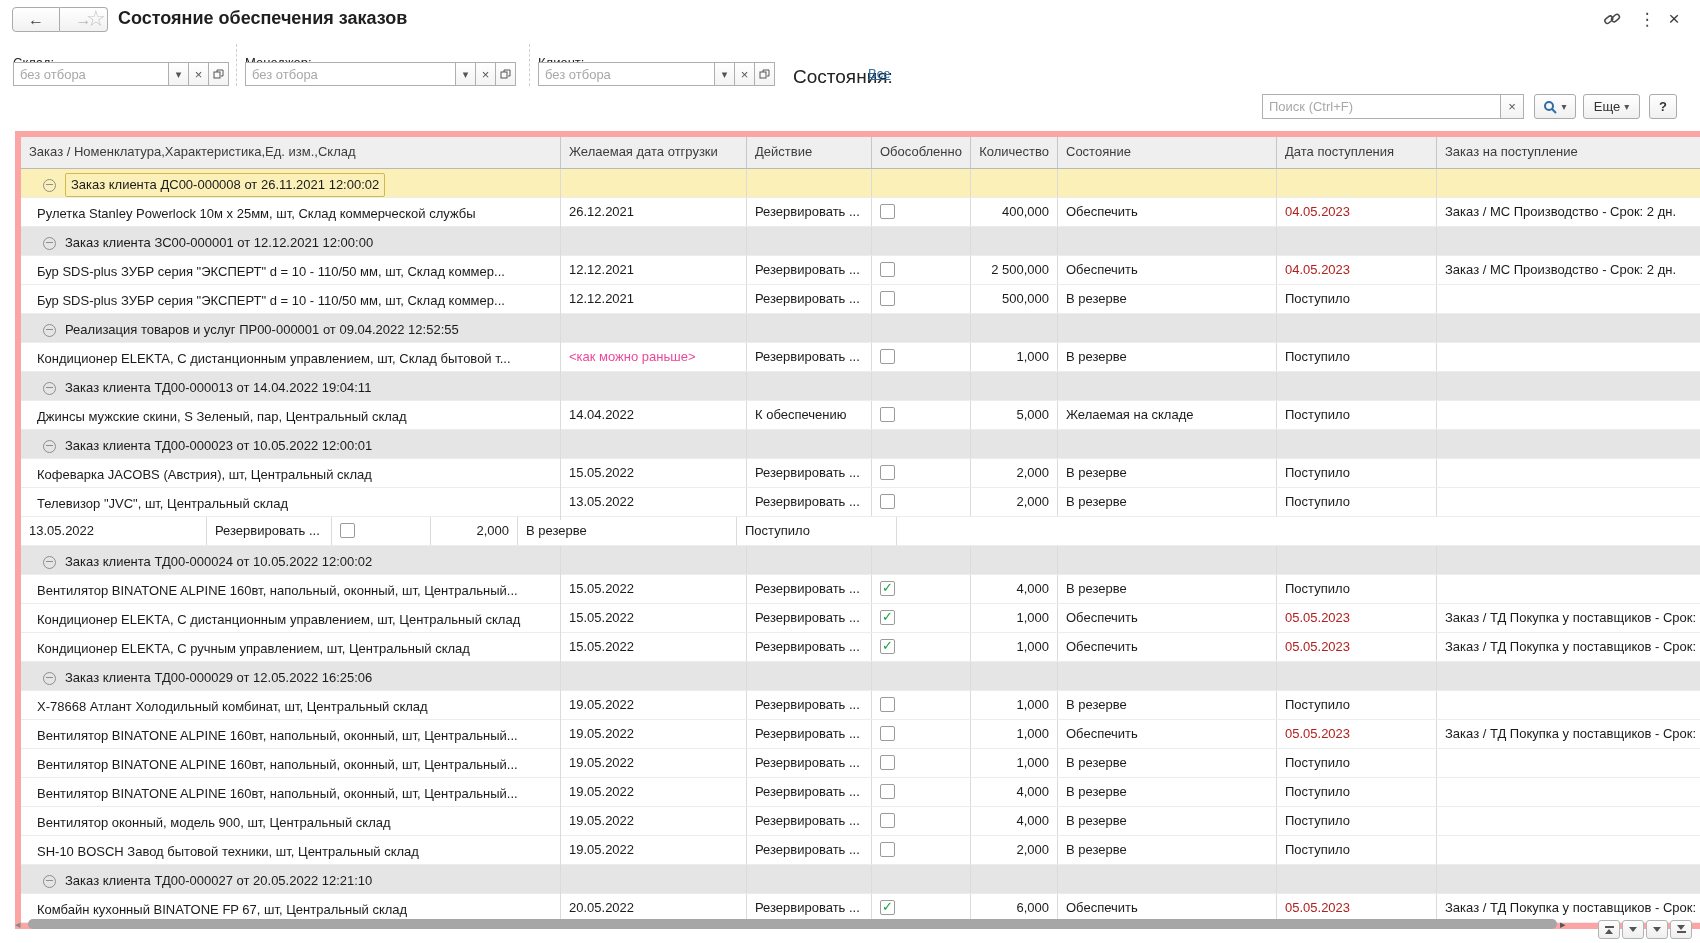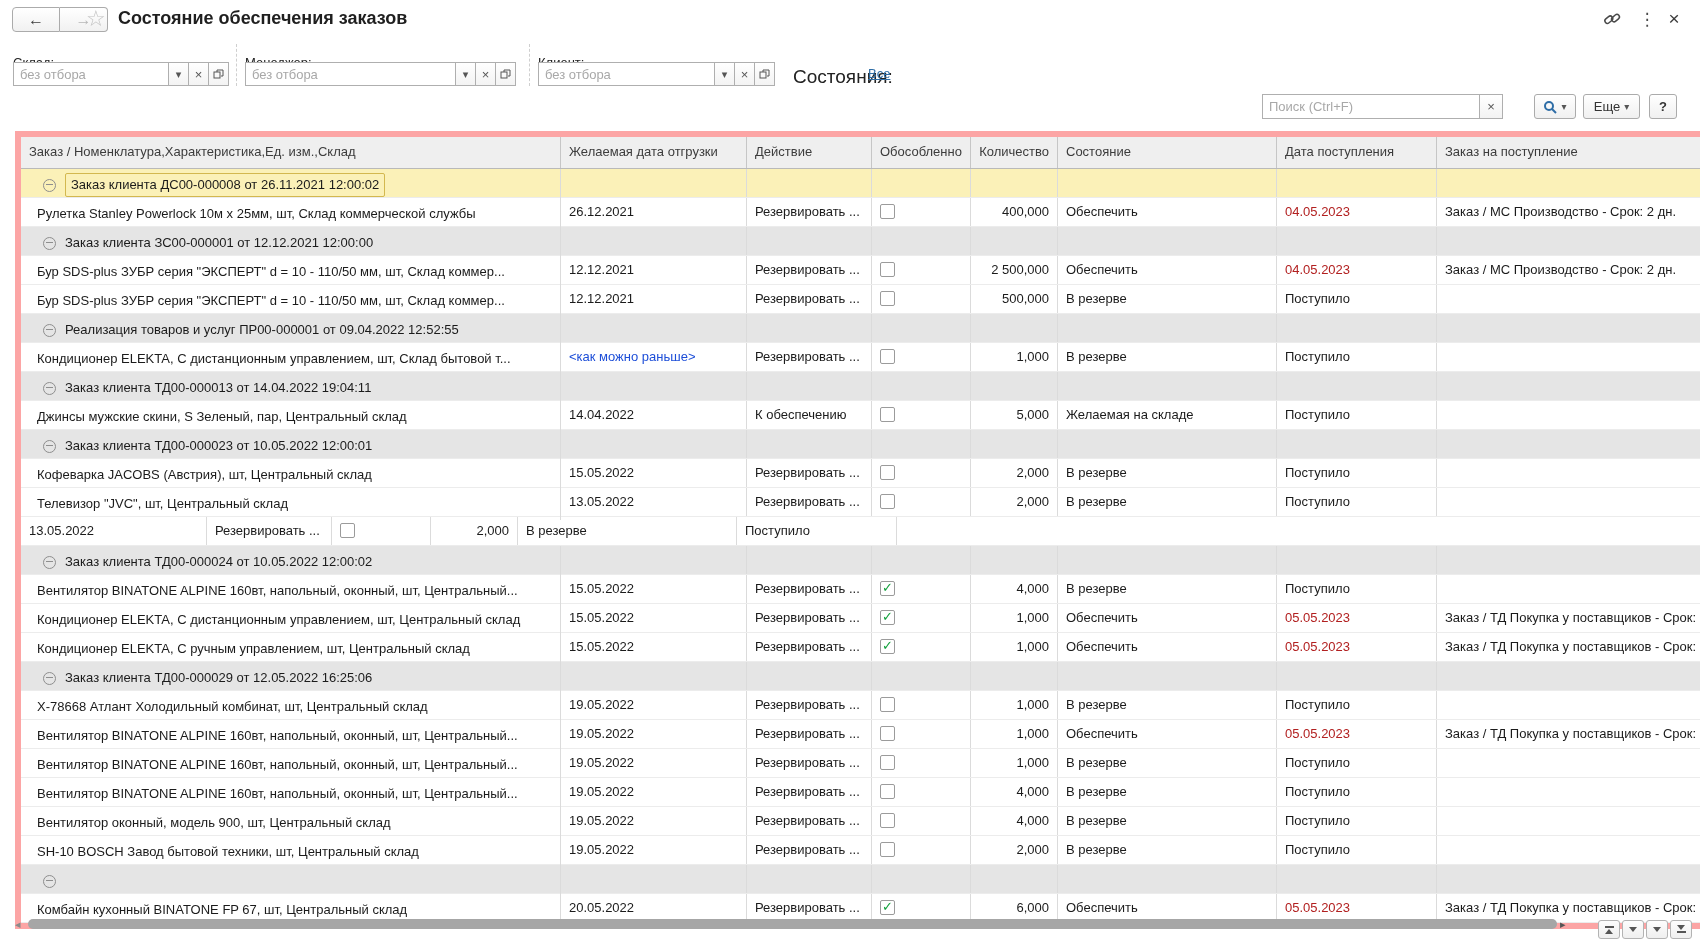--- a/index.html
+++ b/index.html
@@ -26,21 +26,21 @@
           font-family:inherit;color:#1b1b1b;background:#fff;}
   .finput::placeholder{color:#A8A8A8;opacity:1;}
   .sqbtn{width:21px;height:24px;box-sizing:border-box;border:1px solid #AFAFAF;margin-left:-1px;
          background:linear-gradient(#fff,#f3f3f3);display:flex;align-items:center;justify-content:center;
          font-size:11px;color:#555;cursor:pointer;}
   .dashsep{top:44px;height:42px;border-left:1px dashed #CFCFCF;width:0;}
   .stateslabel{top:66px;font-size:19px;color:#222;}
   .stateslink{top:66px;font-size:13px;color:#2E6DA6;text-decoration:underline;cursor:pointer;}
 
   
-  .searchrow .finput{width:218px;}
+  .searchrow .finput{width:239px;}
   .toolbtn{height:25px;box-sizing:border-box;border:1px solid #ABABAB;border-radius:3px;
            background:linear-gradient(#fff,#f0f0f0);display:flex;align-items:center;justify-content:center;
            font-size:13px;color:#333;cursor:pointer;}
   .caret{font-size:10px;color:#555;margin-left:4px;}
 
   
   .tablewrap{left:15px;top:131px;width:1693px;box-sizing:border-box;border:6px solid #fca5a5;background:#fff;}
   .thead{display:flex;height:31px;background:#EFEFEF;border-bottom:1px solid #B9B9B9;}
   .hcell{box-sizing:border-box;border-right:1px solid #C6C6C6;font-size:13px;color:#3c3c3c;
          line-height:30px;padding:0 8px;overflow:hidden;white-space:nowrap;}
@@ -51,21 +51,21 @@
   .cell{box-sizing:border-box;border-right:1px solid #DBDBDB;overflow:hidden;white-space:nowrap;
         font-size:13px;color:#1b1b1b;line-height:28px;padding:0 8px;}
   .c0{width:540px;}  .c1{width:186px;}  .c2{width:125px;}  .c3{width:99px;}
   .c4{width:87px;text-align:right;}  .c5{width:219px;}  .c6{width:160px;}  .c7{width:259px;}
   .cell.c0{padding:16px;display:flex;align-items:center;}
   .itemname{}
   .expander{width:11px;height:11px;border:1px solid #8E8E8E;border-radius:50%;margin:0 9px 0 6px;
             position:relative;flex:none;cursor:pointer;}
   .expander::after{content:"";position:absolute;left:2px;right:2px;top:4px;height:1px;background:#8E8E8E;}
   .focusbox{border:1px solid #D3B84F;border-radius:2px;padding:1px 5px;line-height:20px;}
-  .muted{color:#1d4ed8;}
+  .muted{color:#ec4899;}
   .red{color:#B22020;}
   .cb{display:inline-block;width:15px;height:15px;box-sizing:border-box;border:1px solid #9B9B9B;border-radius:2px;
       background:#fff;vertical-align:middle;margin-top:-3px;text-align:center;line-height:12px;font-size:13px;
       font-weight:bold;color:#12A13C;cursor:pointer;}
 
   
   .hscroll{left:15px;top:918px;width:1555px;height:12px;display:flex;align-items:center;}
   .scrollarrow{font-size:11px;color:#8a8a8a;width:10px;flex:none;}
   .scrollarrow.r{color:#555;}
   .thumb{height:10px;background:#A6A6A6;border-radius:5px;flex:1;margin:0 3px;}
@@ -478,20 +478,21 @@
         <div class="cell c2">Резервировать ...</div>
         <div class="cell c3"><span class="cb"></span></div>
         <div class="cell c4">2,000</div>
         <div class="cell c5">В резерве</div>
         <div class="cell c6">Поступило</div>
         <div class="cell c7"></div>
       </div>
       <div class="trow group">
         <div class="cell c0">
           <span class="expander"></span>
+          <span>Заказ клиента ТД00-000027 от 20.05.2022 12:21:10</span>
         </div>
         <div class="cell c1"></div>
         <div class="cell c2"></div>
         <div class="cell c3"></div>
         <div class="cell c4"></div>
         <div class="cell c5"></div>
         <div class="cell c6"></div>
         <div class="cell c7"></div>
       </div>
       <div class="trow item">

